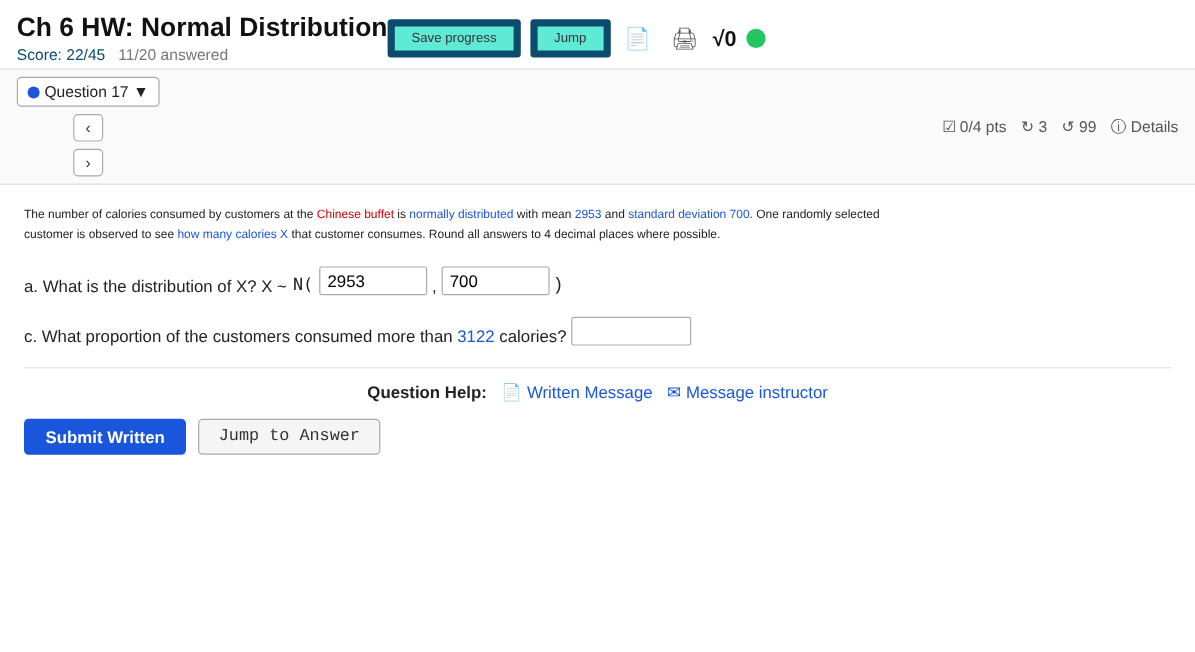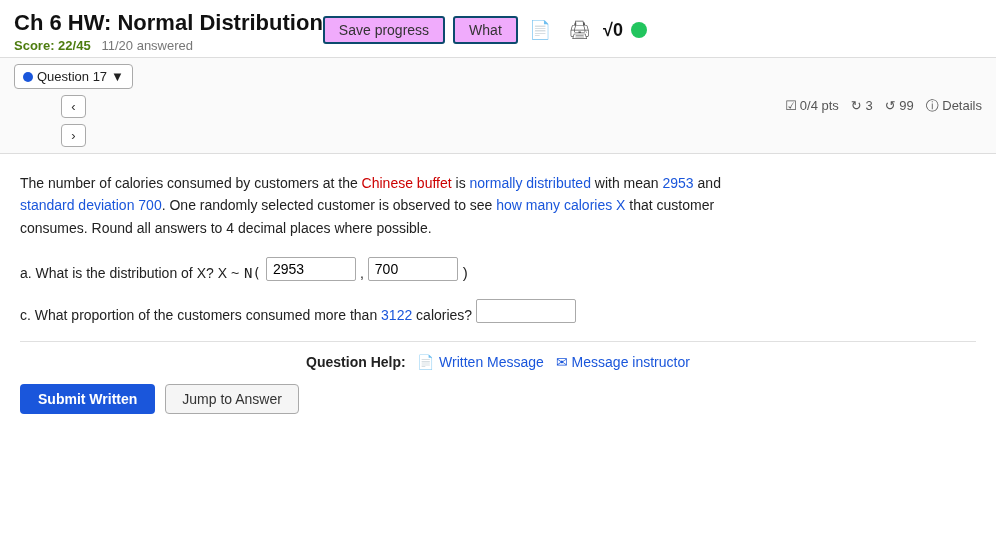--- a/index.html
+++ b/index.html
@@ -23,36 +23,36 @@
     .page-title {
       font-size: 22px;
       font-weight: bold;
       color: #111;
     }
     .score-line {
       font-size: 13px;
       color: #555;
       margin-top: 2px;
     }
-    .score-val { font-weight: bold; color: #4d7c0f; }
+    .score-val { font-weight: normal; color: #0c4a6e; }
     .answered { color: #777; }
 
     .header-right {
       display: flex;
       align-items: center;
       gap: 8px;
       margin-top: 6px;
     }
     .btn-header {
-      border: 2px solid #0c4a6e;
-      background: #f0abfc;
+      border: 6px solid #0c4a6e;
+      background: #5eead4;
       padding: 4px 14px;
       border-radius: 3px;
       cursor: pointer;
-      font-size: 14px;
+      font-size: 11px;
       color: #333;
     }
 
     .icon-btn {
       font-size: 18px;
       color: #555;
       cursor: pointer;
       background: none;
       border: none;
       padding: 2px 4px;
@@ -123,21 +123,21 @@
       display: flex;
       align-items: center;
       gap: 3px;
     }
 
     
     .main-content {
       padding: 18px 20px 14px 20px;
     }
     .question-text {
-      font-size: 14px;
+      font-size: 10px;
       line-height: 1.6;
       margin-bottom: 18px;
       max-width: 720px;
     }
     .highlight-red { color: #c00; }
     .highlight-blue { color: #1a56db; }
 
     
     .part {
       margin-bottom: 18px;
@@ -204,41 +204,42 @@
       cursor: pointer;
     }
     .btn-jump {
       background: #f5f5f5;
       color: #333;
       border: 1px solid #aaa;
       border-radius: 4px;
       padding: 6px 16px;
       font-size: 14px;
       cursor: pointer;
+      font-family: Liberation Mono, monospace;
     }
 
     
     .divider { border: none; border-top: 1px solid #e0e0e0; margin: 6px 0; }
   </style>
 </head>
 <body>
 
 <div class="header">
   <div class="header-left">
     <div class="page-title">Ch 6 HW: Normal Distribution</div>
     <div class="score-line">
       <span class="score-val">Score:</span>
       <span class="score-val">22/45</span>
       &nbsp;
       <span class="answered">11/20 answered</span>
     </div>
   </div>
   <div class="header-right">
     <button class="btn-header">Save progress</button>
-    <button class="btn-header">What</button>
+    <button class="btn-header">Jump</button>
     <button class="icon-btn">📄</button>
     <button class="icon-btn">🖨</button>
     <span class="sqrt-icon">√0</span>
     <span class="green-dot"></span>
   </div>
 </div>
 
 <div class="nav-bar">
   <div class="nav-left">
     <div class="question-select">

